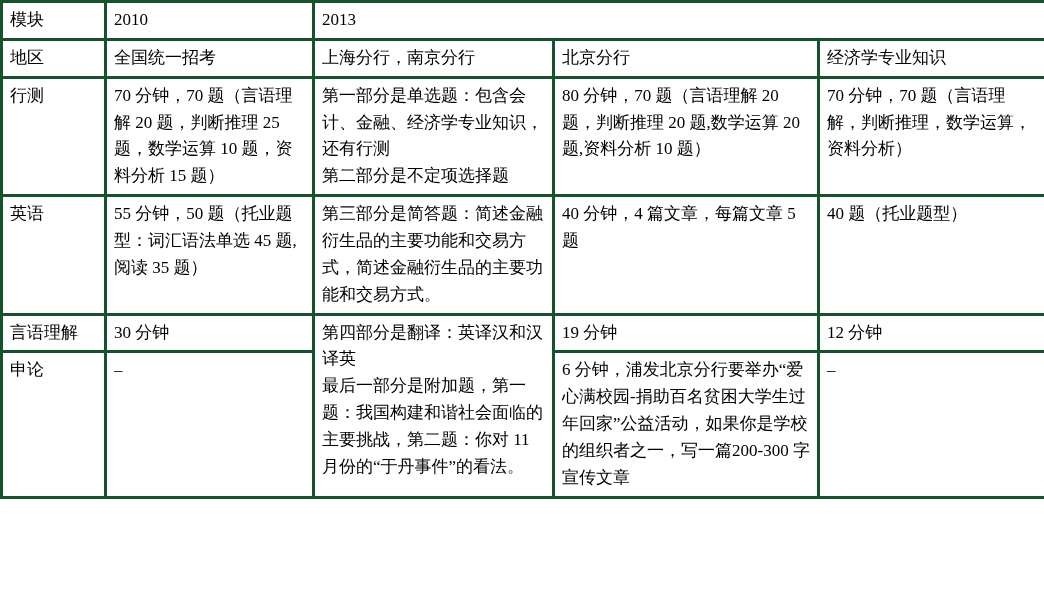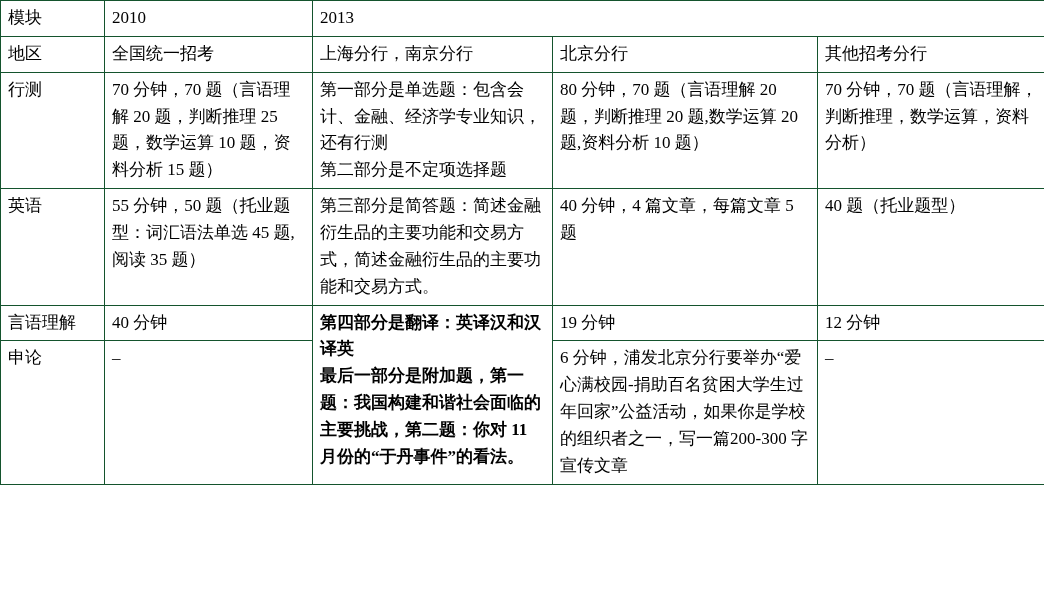--- a/index.html
+++ b/index.html
@@ -14,40 +14,39 @@
     color: #000000;
     overflow: hidden;
   }
   #exam-table {
     border-collapse: collapse;
     width: 1044px;
     table-layout: fixed;
     border: 1px solid #000;
   }
   #exam-table td {
-    border: 1px solid #14532d;
+    border: 3px solid #14532d;
     vertical-align: top;
     padding: 4px 6px 4px 7px;
     font-size: 17px;
     line-height: 1.58;
     word-break: break-word;
     white-space: pre-wrap;
   }
   .col-label { width: 104px; }
   .col-2014  { width: 208px; }
   .col-2013  { width: 240px; }
   .col-bj    { width: 265px; }
   .col-other { width: 227px; }
 
   .cell-text {
     display: block;
   }
   .rowspan-cell {
     vertical-align: top;
-    font-weight: bold;
   }
 </style>
 </head>
 <body>
 
 <table id="exam-table">
   <colgroup>
     <col class="col-label">
     <col class="col-2014">
     <col class="col-2013">
@@ -58,40 +57,40 @@
     <tr>
       <td><span class="cell-text">模块</span></td>
       <td><span class="cell-text">2010</span></td>
       <td colspan="3"><span class="cell-text">2013</span></td>
     </tr>
     <tr>
       <td><span class="cell-text">地区</span></td>
       <td><span class="cell-text">全国统一招考</span></td>
       <td><span class="cell-text">上海分行，南京分行</span></td>
       <td><span class="cell-text">北京分行</span></td>
-      <td><span class="cell-text">其他招考分行</span></td>
+      <td><span class="cell-text">经济学专业知识</span></td>
     </tr>
     <tr>
       <td><span class="cell-text">行测</span></td>
       <td><span class="cell-text">70 分钟，70 题（言语理解 20 题，判断推理 25 题，数学运算 10 题，资料分析 15 题）</span></td>
       <td><span class="cell-text">第一部分是单选题：包含会计、金融、经济学专业知识，还有行测
 第二部分是不定项选择题</span></td>
       <td><span class="cell-text">80 分钟，70 题（言语理解 20 题，判断推理 20 题,数学运算 20 题,资料分析 10 题）</span></td>
       <td><span class="cell-text">70 分钟，70 题（言语理解，判断推理，数学运算，资料分析）</span></td>
     </tr>
     <tr>
       <td><span class="cell-text">英语</span></td>
       <td><span class="cell-text">55 分钟，50 题（托业题型：词汇语法单选 45 题,阅读 35 题）</span></td>
       <td><span class="cell-text">第三部分是简答题：简述金融衍生品的主要功能和交易方式，简述金融衍生品的主要功能和交易方式。</span></td>
       <td><span class="cell-text">40 分钟，4 篇文章，每篇文章 5 题</span></td>
       <td><span class="cell-text">40 题（托业题型）</span></td>
     </tr>
     <tr>
       <td><span class="cell-text">言语理解</span></td>
-      <td><span class="cell-text">40 分钟</span></td>
+      <td><span class="cell-text">30 分钟</span></td>
       <td rowspan="2" class="rowspan-cell"><span class="cell-text">第四部分是翻译：英译汉和汉译英
 最后一部分是附加题，第一题：我国构建和谐社会面临的主要挑战，第二题：你对 11 月份的“于丹事件”的看法。</span></td>
       <td><span class="cell-text">19 分钟</span></td>
       <td><span class="cell-text">12 分钟</span></td>
     </tr>
     <tr>
       <td><span class="cell-text">申论</span></td>
       <td><span class="cell-text">–</span></td>
       <td><span class="cell-text">6 分钟，浦发北京分行要举办“爱心满校园-捐助百名贫困大学生过年回家”公益活动，如果你是学校的组织者之一，写一篇200-300 字宣传文章</span></td>
       <td><span class="cell-text">–</span></td>

